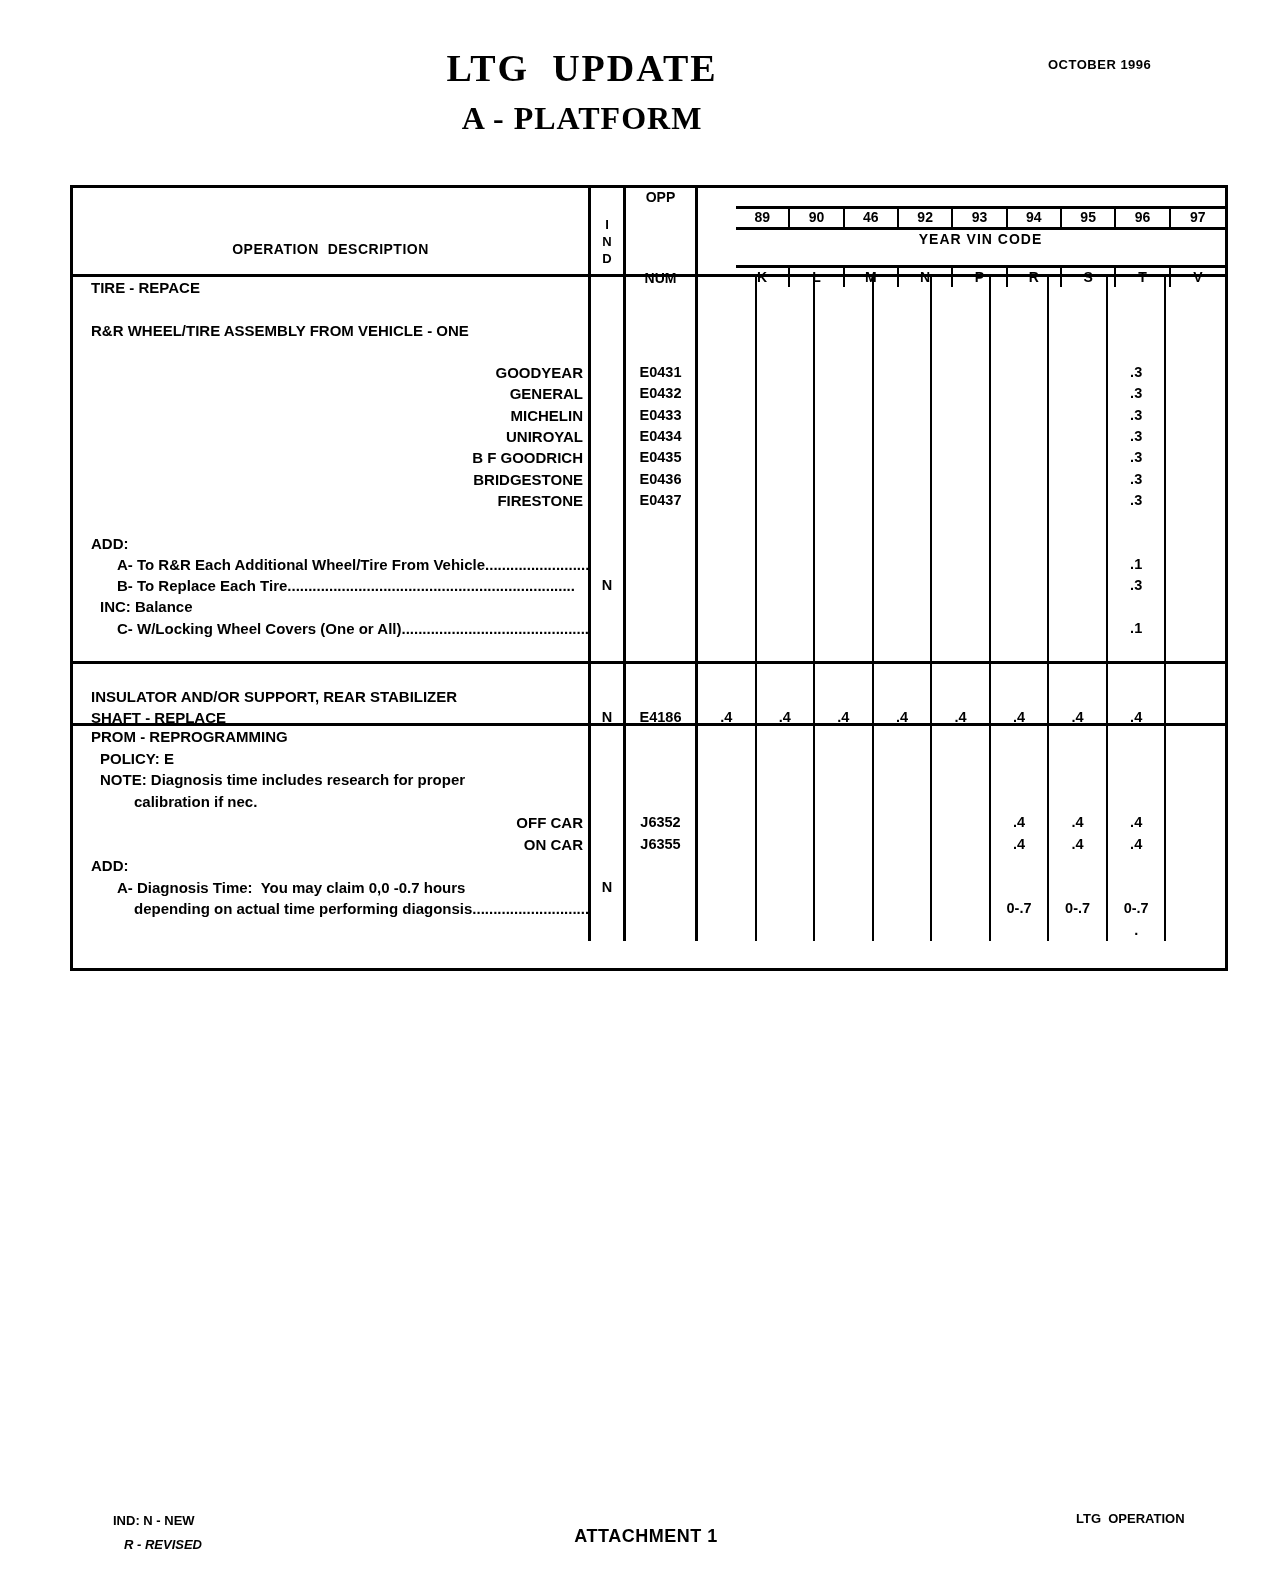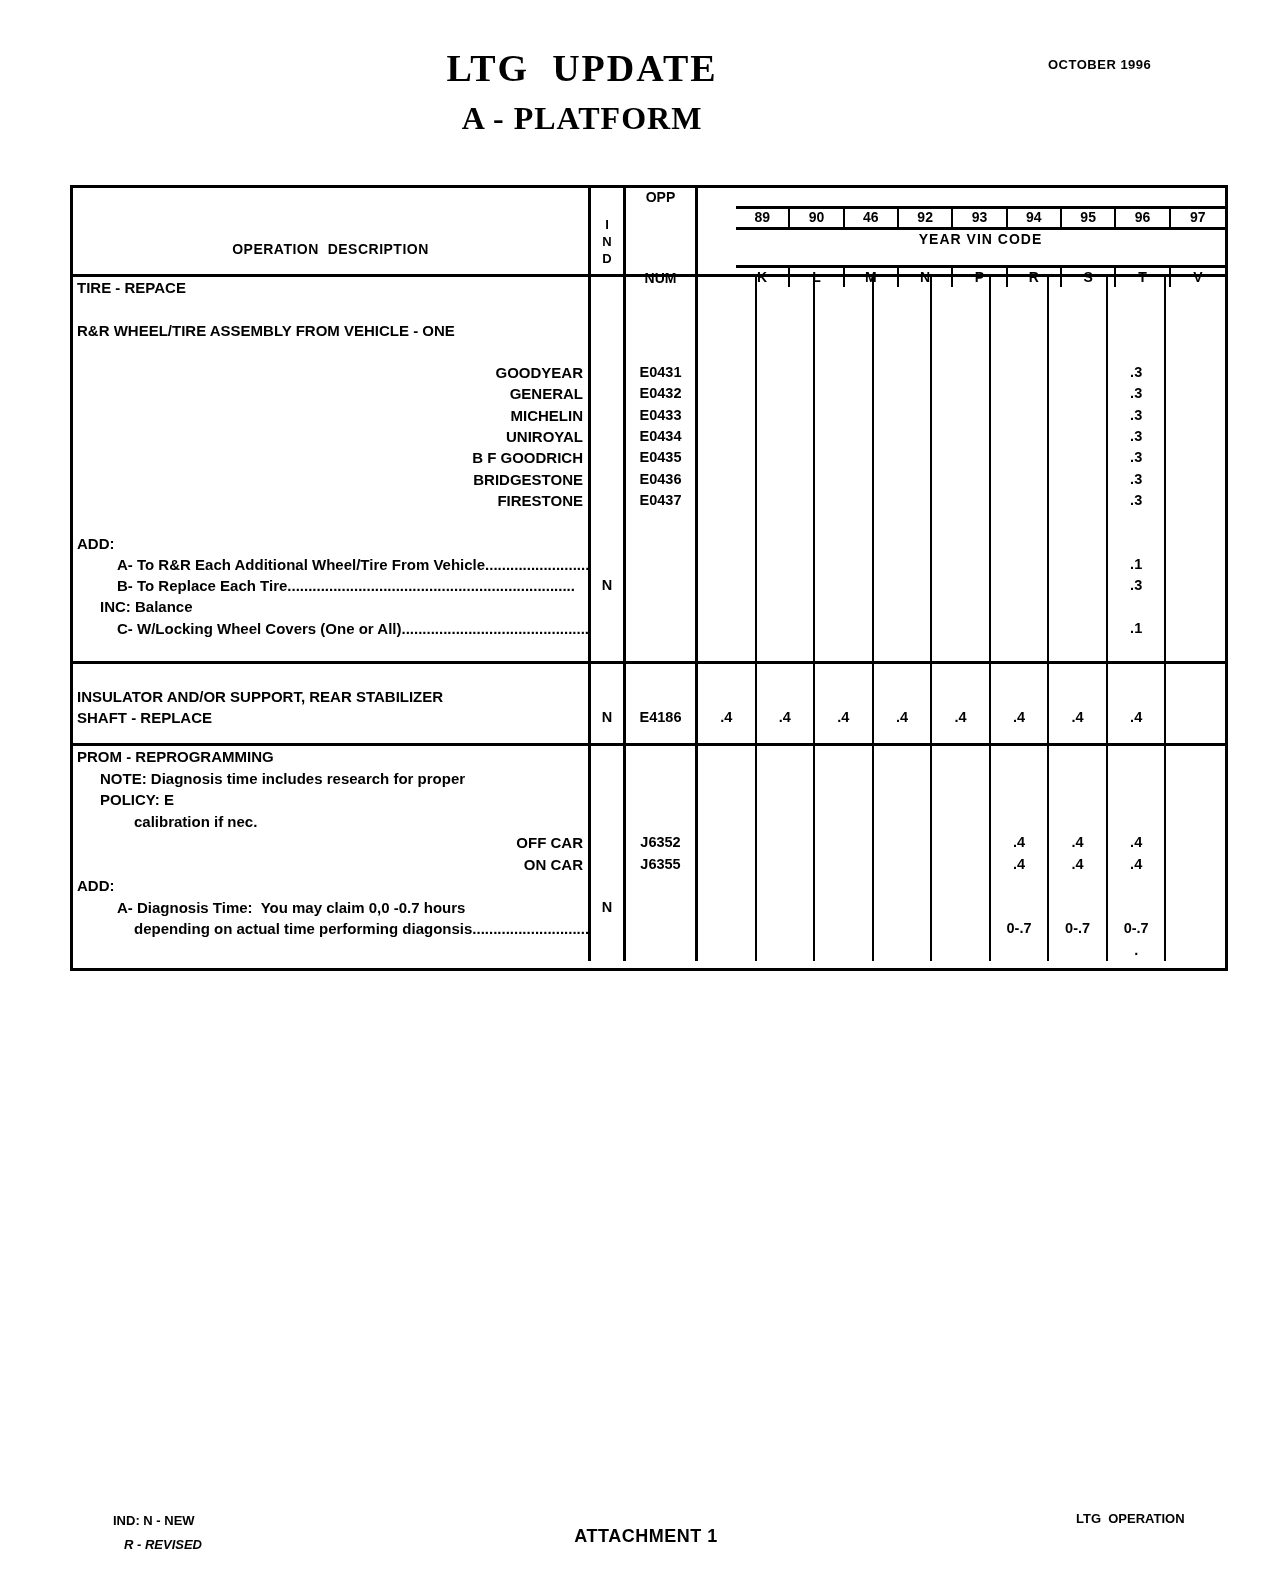--- a/index.html
+++ b/index.html
@@ -37,33 +37,33 @@
   .yh { border-right:2px solid #000; text-align:center; font-weight:bold; font-size:14px; line-height:17px; }
   .yh:last-child { border-right:none; }
   .band-vin-label { height:38px; border-bottom:3px solid #000; text-align:center;
                     font-weight:bold; font-size:14px; line-height:18px; letter-spacing:1px; }
   .band-codes { flex:1; display:grid; grid-template-columns:repeat(9,1fr); }
   .vh { border-right:2px solid #000; text-align:center; font-weight:bold; font-size:14px; line-height:19px; }
   .vh:last-child { border-right:none; }
 
   .section { display:grid; grid-template-columns:518px 35px 72px repeat(9,1fr); }
   .s1 { height:387px; border-bottom:3px solid #000; --lh:21.3px; }
-  .s2 { height:82px;  border-bottom:3px solid #000; --lh:21.5px; }
+  .s2 { height:62px;  border-bottom:3px solid #000; --lh:21.5px; }
   .s3 { height:215px; --lh:21.5px; }
   .col { overflow:hidden; }
   .c-desc { border-right:3px solid #000; }
   .c-ind  { border-right:3px solid #000; }
   .c-opp  { border-right:3px solid #000; }
   .c-year { border-right:2px solid #000; }
   .c-year:last-child { border-right:none; }
 
   .ln { height:var(--lh); line-height:var(--lh); font-size:15px; font-weight:bold;
         white-space:pre; overflow:hidden; }
   .c-ind .ln, .c-opp .ln, .c-year .ln { text-align:center; font-size:14.5px; }
-  .i0 { padding-left:4px; }
+  .i0 { padding-left:18px; }
   .i1 { padding-left:27px; }
   .i2 { padding-left:44px; }
   .i3 { padding-left:61px; }
   .ra { text-align:right; padding-right:5px;padding-left:32px; }
 
   
   .f-ind { position:absolute; left:113px; top:1513px; font-size:13px; font-weight:bold; }
   .f-rev { position:absolute; left:124px; top:1537px; font-size:13px; font-weight:bold; font-style:italic; }
   .f-att { position:absolute; left:0; top:1526px; width:1264px; text-align:center;
            font-size:18px; font-weight:bold; letter-spacing:0.5px; text-indent:28px; }
@@ -429,22 +429,22 @@
       <div class="col c-year">
         <div class="ln"></div>
         <div class="ln"></div>
         <div class="ln"></div>
         <div class="ln"></div>
       </div>
     </div>
   <div class="section s3" id="section-2">
       <div class="col c-desc">
         <div class="ln i0">PROM - REPROGRAMMING</div>
+        <div class="ln i1">POLICY: E</div>
         <div class="ln i1">NOTE: Diagnosis time includes research for proper</div>
-        <div class="ln i1">POLICY: E</div>
         <div class="ln i3">calibration if nec.</div>
         <div class="ln ra">OFF CAR</div>
         <div class="ln ra">ON CAR</div>
         <div class="ln i0">ADD:</div>
         <div class="ln i2">A- Diagnosis Time:  You may claim 0,0 -0.7 hours</div>
         <div class="ln i3">depending on actual time performing diagonsis....................................</div>
         <div class="ln i0"></div>
       </div>
       <div class="col c-ind">
         <div class="ln"></div>

